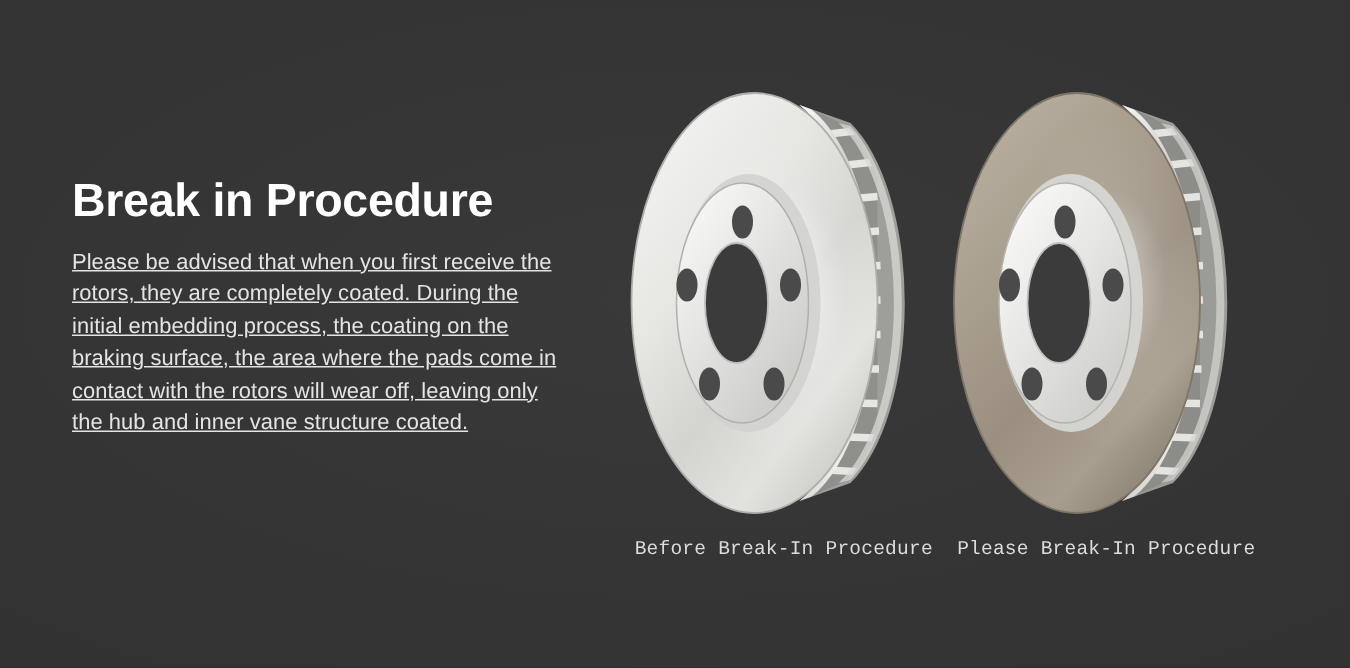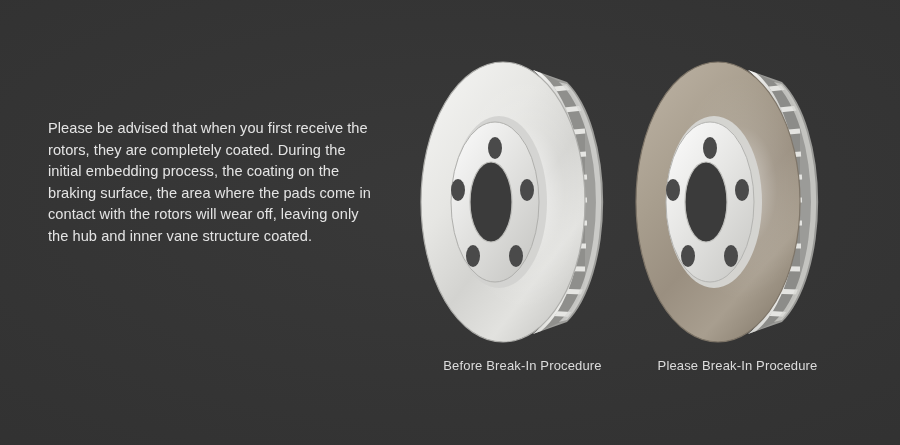--- a/index.html
+++ b/index.html
@@ -30,29 +30,31 @@
     font-weight: bold;
     letter-spacing: -0.2px;
     line-height: 1.05;
   }
   .body-copy {
     margin: 0;
     color: #e4e4e4;
     font-size: 14.6px;
     line-height: 21.5px;
     letter-spacing: 0.05px;
+    text-decoration: underline;
   }
 
   
   .figures {
     position: absolute;
     left: 400px;
     top: 52px;
     width: 470px;
     height: 340px;
+    font-family: Liberation Mono, monospace;
   }
   .figure {
     position: absolute;
     top: 0;
     width: 215px;
     height: 340px;
   }
   .figure-before { left: 15px; }
   .figure-after  { left: 230px; }
 
@@ -73,20 +75,21 @@
     font-size: 13px;
     letter-spacing: 0.15px;
   }
 </style>
 </head>
 <body>
 
 <div class="page">
 
   <div class="text-block">
+    <h1 class="headline">Break in Procedure</h1>
     <p class="body-copy">Please be advised that when you first receive the rotors, they are completely coated. During the initial embedding process, the coating on the braking surface, the area where the pads come in contact with the rotors will wear off, leaving only the hub and inner vane structure coated.</p>
   </div>
 
   <div class="figures">
 
     <div class="figure figure-before">
       <svg class="rotor-art" viewBox="0 0 215 300">
         <defs>
           <linearGradient id="faceB" x1="0.15" y1="0.05" x2="0.85" y2="0.95">
             <stop offset="0%" stop-color="#f2f2f0"></stop>

